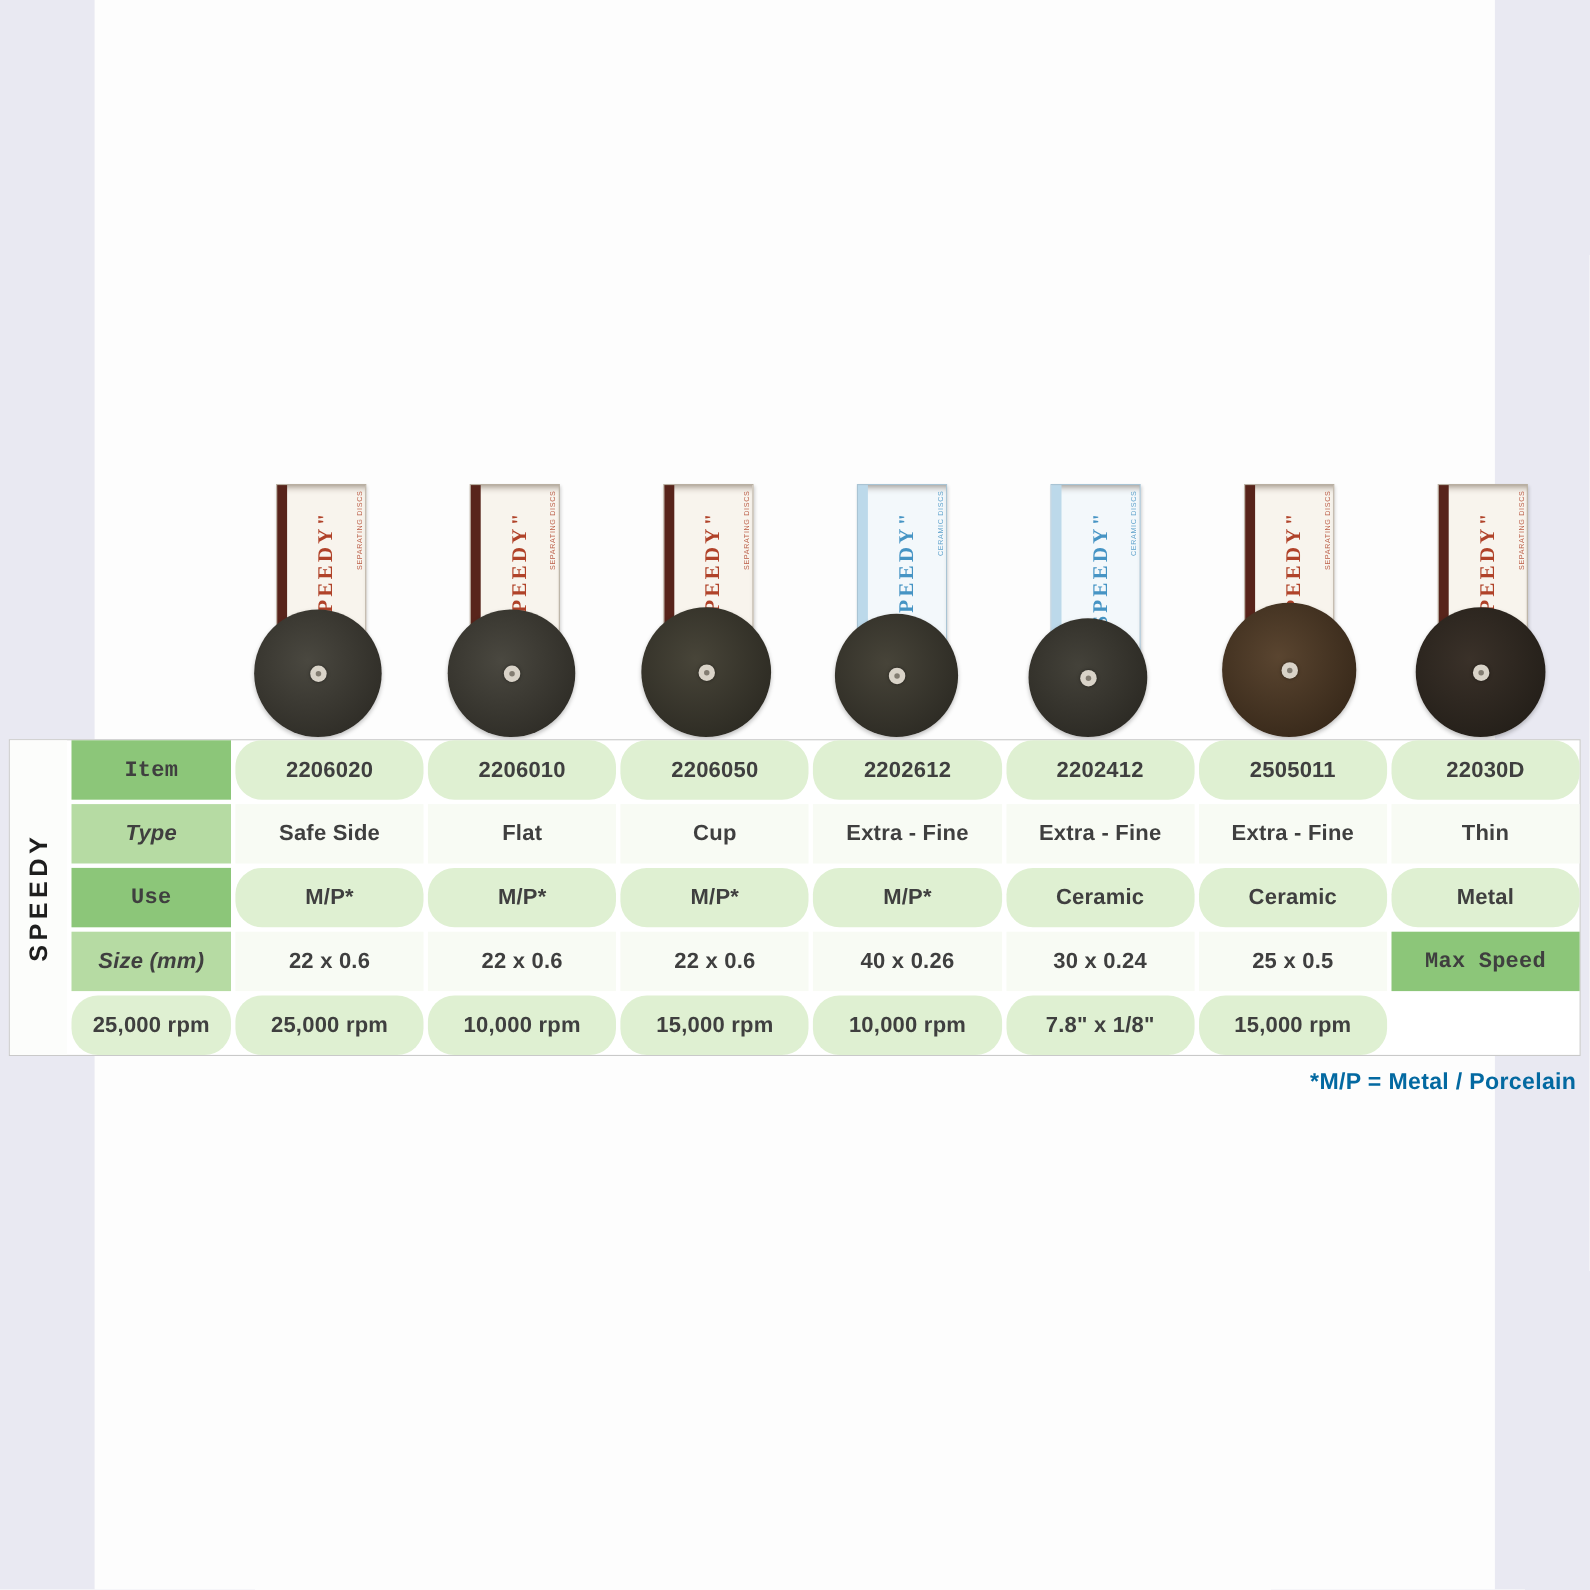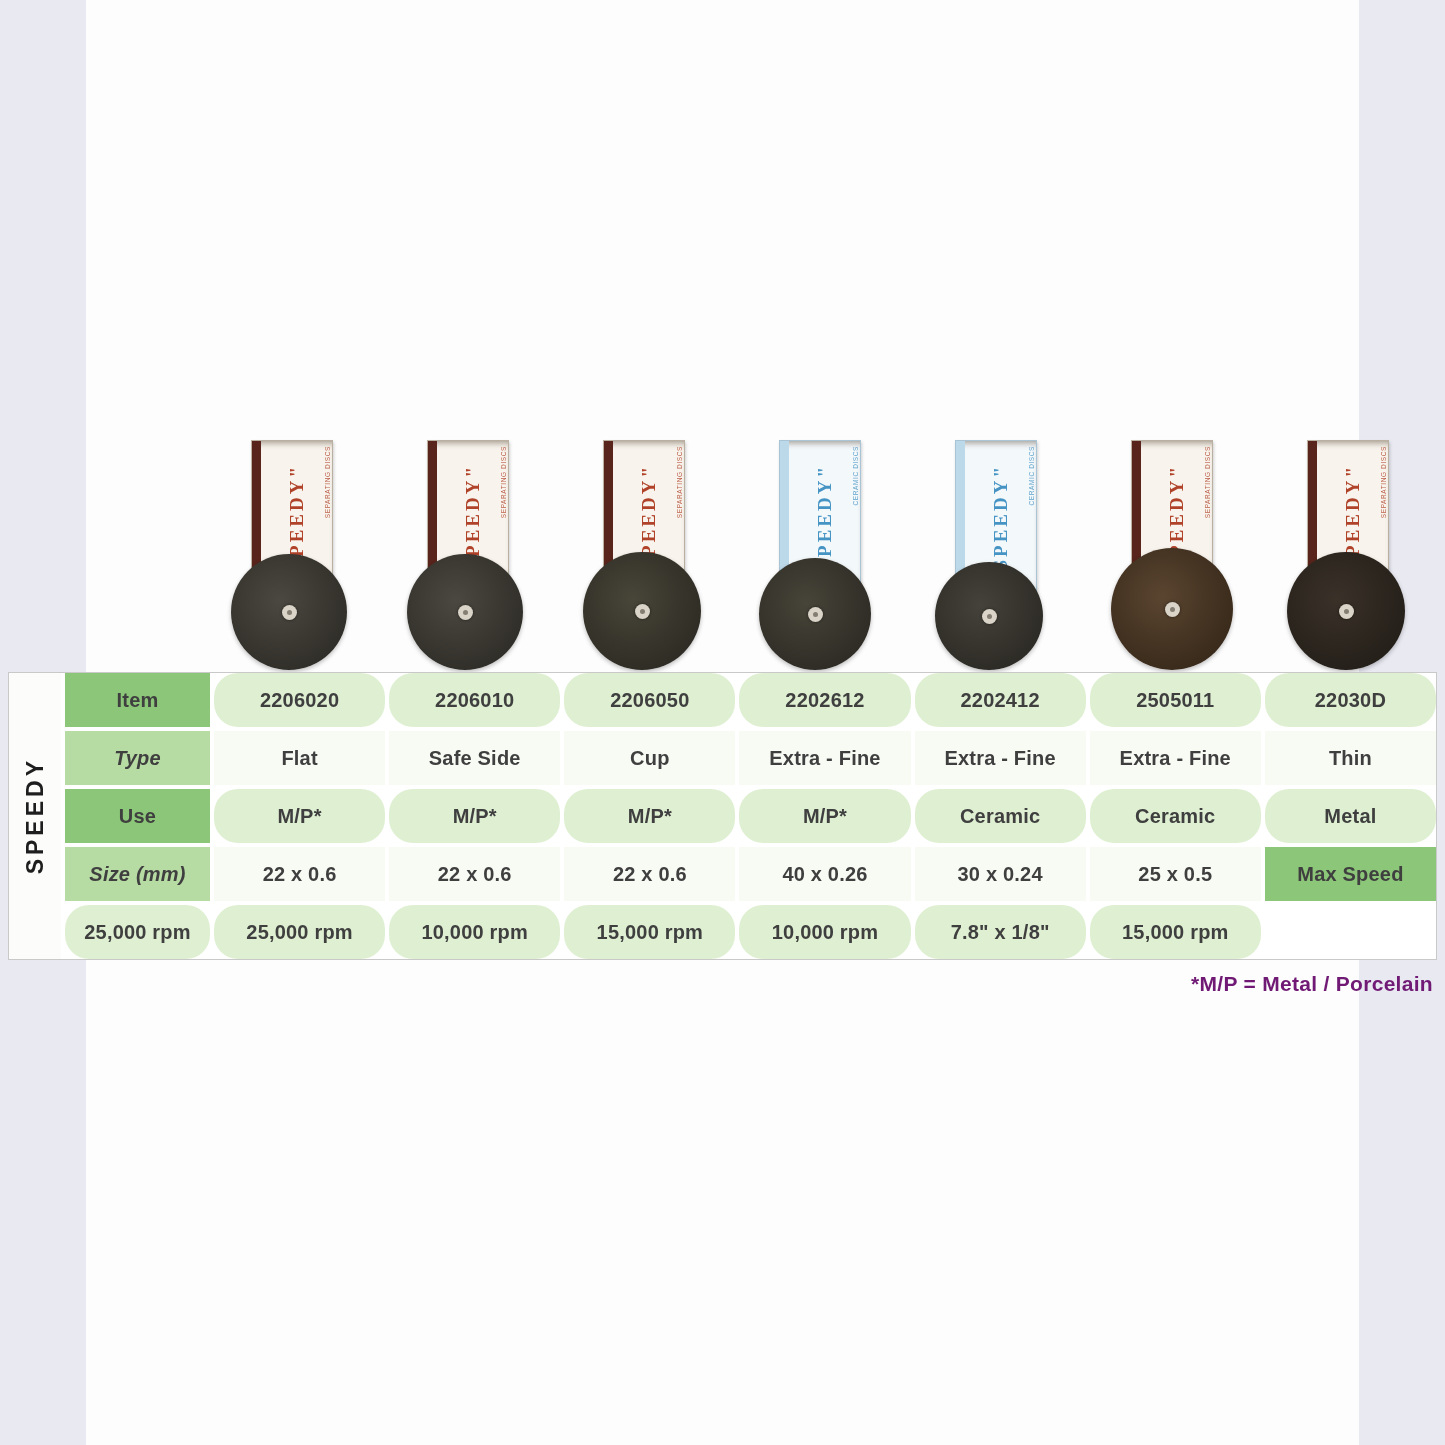--- a/index.html
+++ b/index.html
@@ -68,28 +68,28 @@
   .cell{
     display:flex;align-items:center;justify-content:center;
     font-size:20px;font-weight:700;color:var(--text,#3f3f3f);
     letter-spacing:.2px;
   }
   .sidebar-cell{grid-column:1;grid-row:1/6;background:#fcfdfb;}
   .vtext{
     writing-mode:vertical-rl;transform:rotate(180deg);
     font-size:23px;font-weight:700;letter-spacing:4px;color:#1e1e1e;
   }
-  .lab-dark{background:var(--label_dark,#8cc679);}
+  .lab-dark{background:var(--label_dark,#8cc679);font-family:Liberation Mono, monospace;}
   .lab-light{background:var(--label_light,#b6dba3);font-style:italic;}
   .row-green{background:var(--row_green,#dff0d2);border-radius:24px;}
   .row-white{background:var(--row_white,#f8fbf4);}
 
   .footnote{
     position:absolute;right:12px;top:972px;
-    font-size:21px;font-weight:700;color:#701a75;letter-spacing:.3px;
+    font-size:21px;font-weight:700;color:#0369a1;letter-spacing:.3px;
   }
 </style>
 </head>
 <body>
 
 <div class="panel"></div>
 
 <div class="products">
 
   <div class="product">
@@ -200,22 +200,22 @@
   <div class="cell lab-dark">Item</div>
   <div class="cell row-green">2206020</div>
   <div class="cell row-green">2206010</div>
   <div class="cell row-green">2206050</div>
   <div class="cell row-green">2202612</div>
   <div class="cell row-green">2202412</div>
   <div class="cell row-green">2505011</div>
   <div class="cell row-green">22030D</div>
 
   <div class="cell lab-light">Type</div>
+  <div class="cell row-white">Safe Side</div>
   <div class="cell row-white">Flat</div>
-  <div class="cell row-white">Safe Side</div>
   <div class="cell row-white">Cup</div>
   <div class="cell row-white">Extra - Fine</div>
   <div class="cell row-white">Extra - Fine</div>
   <div class="cell row-white">Extra - Fine</div>
   <div class="cell row-white">Thin</div>
 
   <div class="cell lab-dark">Use</div>
   <div class="cell row-green">M/P*</div>
   <div class="cell row-green">M/P*</div>
   <div class="cell row-green">M/P*</div>

